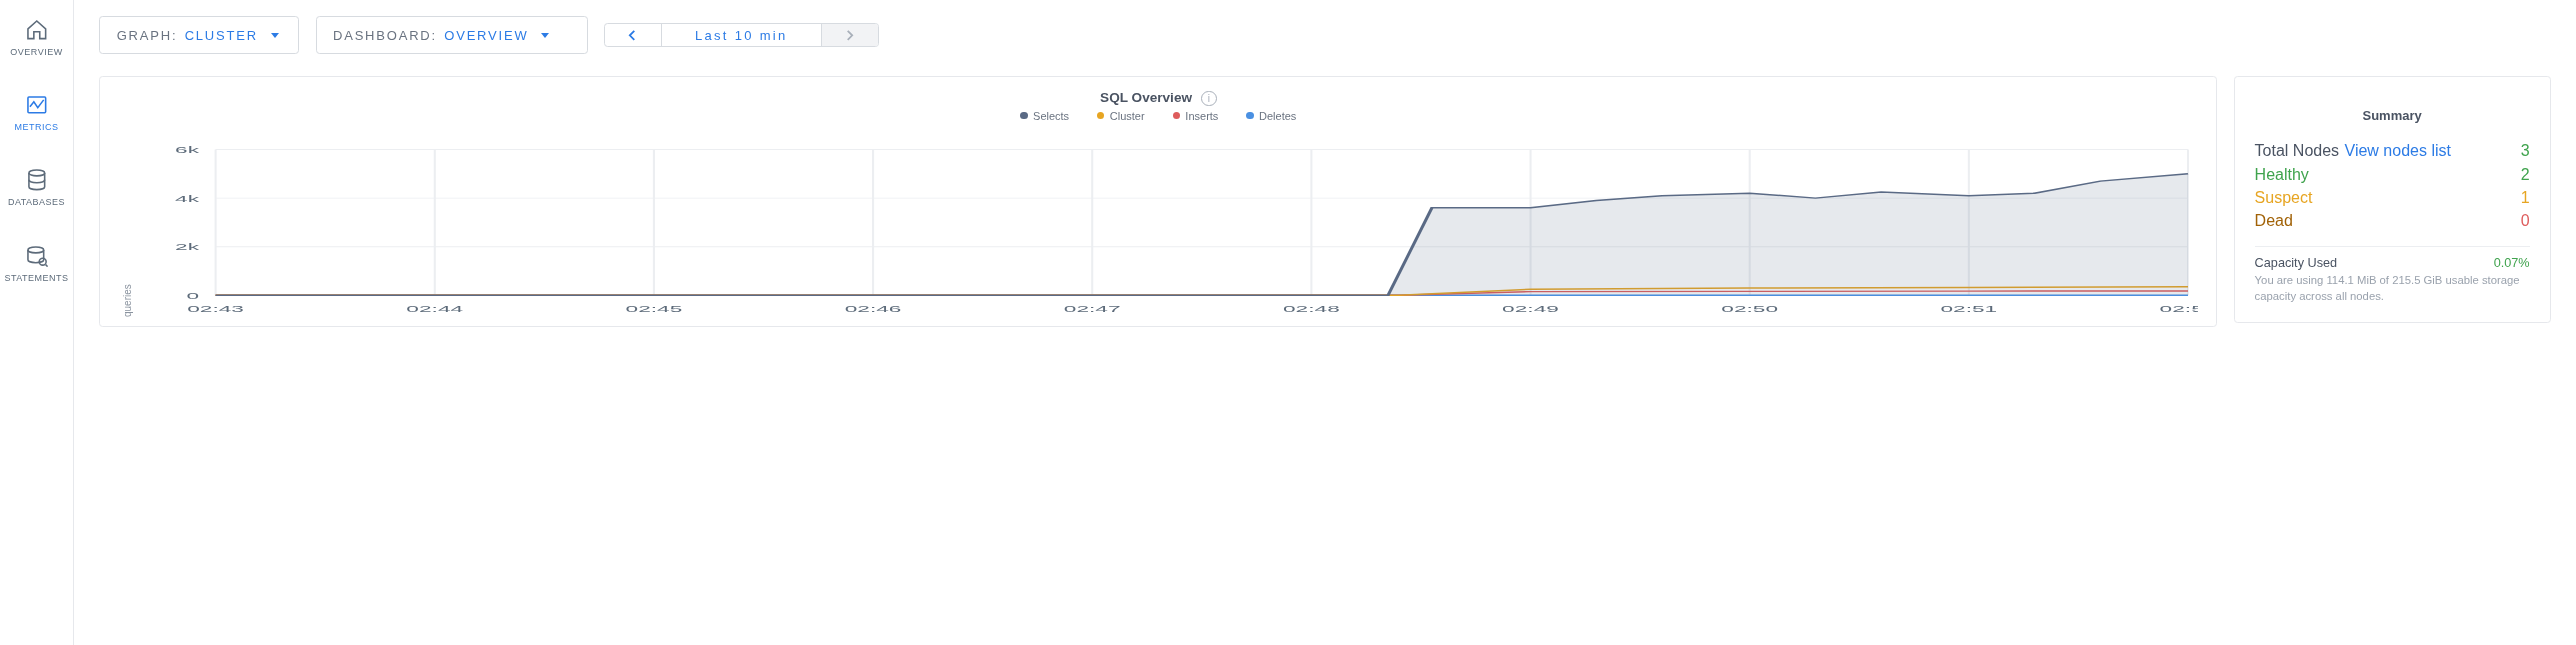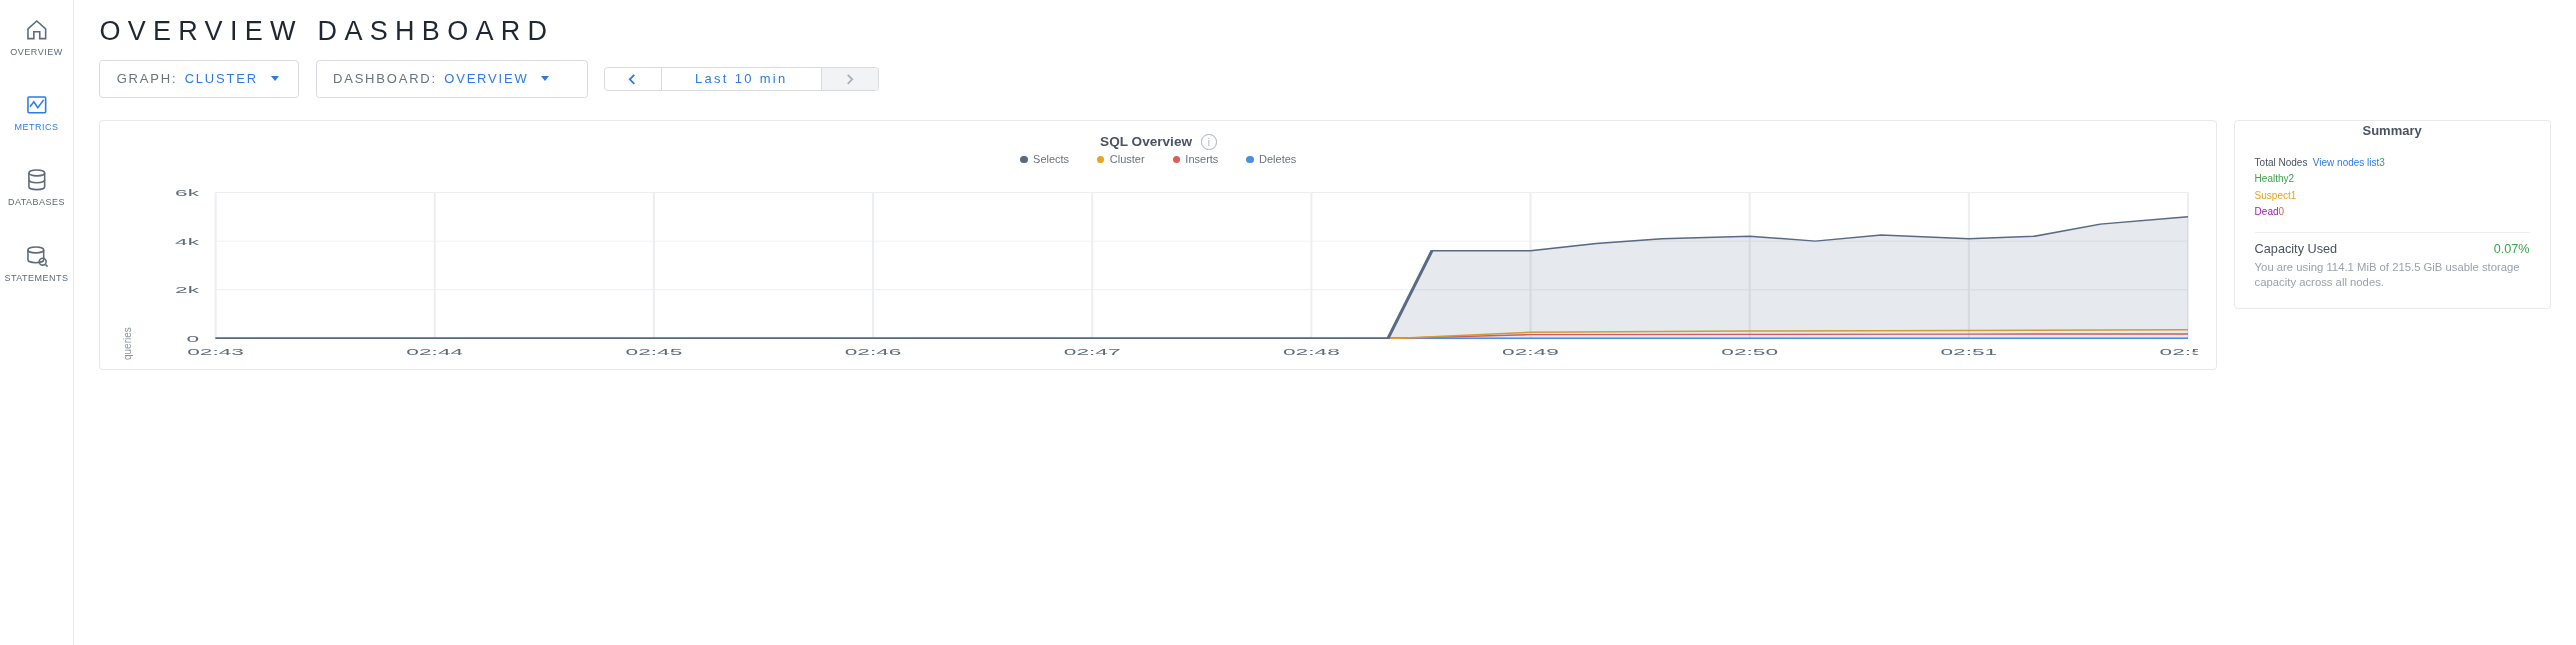--- a/index.html
+++ b/index.html
@@ -130,24 +130,24 @@
 svg.plot { flex: 1; height: 172px; }
 .gridline { stroke: #eceef1; stroke-width: 1; }
 .axis-text { font-size: 11px; fill: #5d6b7a; }
 .series-line { fill: none; stroke-width: 1.6; }
 .series-area { opacity: 0.15; }
 
 .summary-card {
   width: 317px;
   border: 0.9px solid #e6e8ec;
   border-radius: 3.6px;
-  padding: 2px 20px 18px 20px;
+  padding: 31px 20px 18px 20px;
 }
 .summary-title { text-align: center; font-size: 13px; font-weight: 600; color: #4a5362; margin-bottom: 16.3px; }
-.summary-row { display: flex; justify-content: flex-start; font-size: 10px; padding: 2.7px 0; }
+.summary-row { display: flex; justify-content: space-between; font-size: 16px; padding: 2.7px 0; }
 .summary-row .k { color: #4a5362; }
 .summary-row .v { font-weight: 500; }
 .link { color: #2c7be5; cursor: pointer; margin-left: 5.4px; }
 .divider { height: 0.9px; background: #eceef1; margin: 12.7px 0 9px 0; }
 .cap-head { display: flex; justify-content: space-between; font-size: 12.7px; font-weight: 400; color: #4a5362; }
 .cap-head .pct { color: #3fa34d; }
 .cap-sub { font-size: 11.3px; color: #9aa2ad; margin-top: 3.6px; line-height: 1.35; }
 </style>
 </head>
 <body>
@@ -180,21 +180,20 @@
           <ellipse cx="11" cy="6" rx="8" ry="3"></ellipse>
           <path d="M3 6 V16 a8 3 0 0 0 16 0 V6"></path>
           <circle cx="18" cy="18" r="3.5"></circle>
           <line x1="21" y1="21" x2="23" y2="23"></line>
         </svg>
       <span class="sidebar-label">STATEMENTS</span>
     </div>
   </nav>
 
   <main class="main">
-    <h1 class="page-title">Overview Dashboard</h1>
 
     <div class="toolbar">
       <div class="dropdown" style="min-width:200px">
         <span class="lbl">Graph:</span>
         <span class="val">Cluster</span>
         <span class="caret"></span>
       </div>
       <div class="dropdown" style="min-width:272px">
         <span class="lbl">Dashboard:</span>
         <span class="val">Overview</span>
@@ -288,21 +287,21 @@
             </div>
             <div class="summary-row">
               <span class="k" style="color: rgb(63, 163, 77);">Healthy</span>
               <span class="v" style="color: rgb(63, 163, 77);">2</span>
             </div>
             <div class="summary-row">
               <span class="k" style="color: rgb(231, 165, 34);">Suspect</span>
               <span class="v" style="color: rgb(231, 165, 34);">1</span>
             </div>
             <div class="summary-row">
-              <span class="k" style="color: #a21caf;">Dead</span>
+              <span class="k" style="color: #a16207;">Dead</span>
               <span class="v" style="color: rgb(222, 92, 92);">0</span>
             </div>
           </div>
         <div class="divider"></div>
         <div class="cap-head">
           <span>Capacity Used</span>
           <span class="pct">0.07%</span>
         </div>
         <div class="cap-sub">You are using 114.1 MiB of 215.5 GiB usable storage capacity across all nodes.</div>
       </aside>

